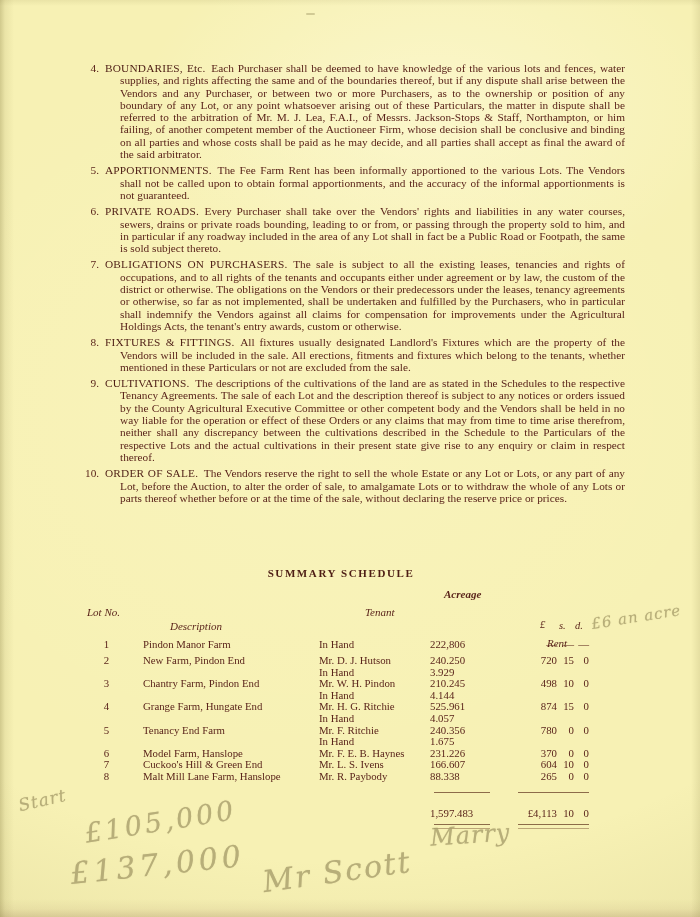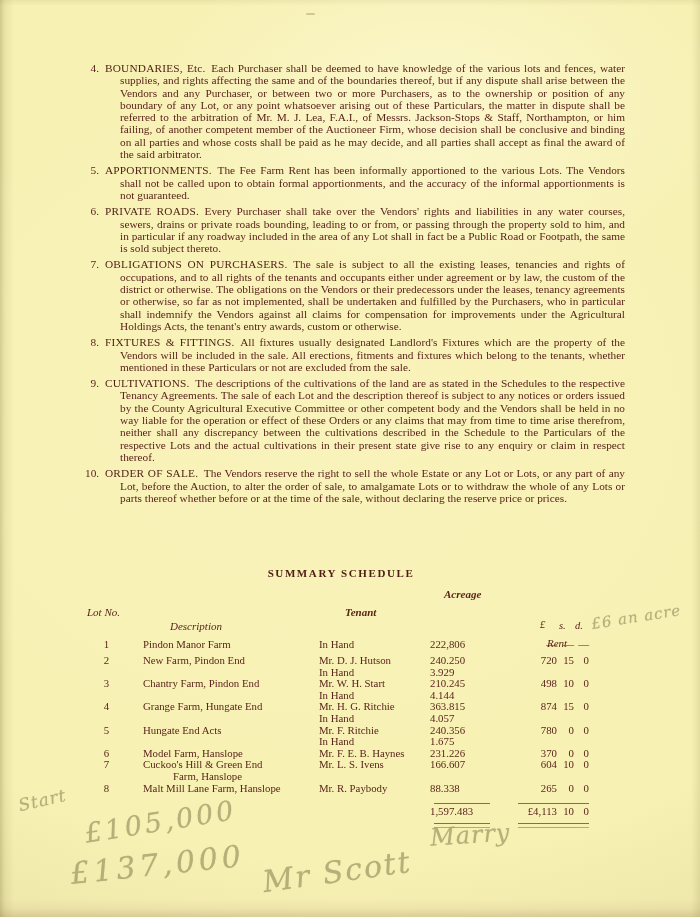--- a/index.html
+++ b/index.html
@@ -20,39 +20,39 @@
   .clauses{position:absolute;left:85px;top:62px;width:540px;font-size:11.3px;line-height:12.3px;color:#5a241b;}
   .clause{position:relative;padding-left:35px;text-indent:-15px;text-align:justify;margin-bottom:4px;}
   .clause .num{position:absolute;left:0;top:0;width:14px;text-align:right;text-indent:0;}
   .clause .ctitle{font-weight:normal;color:#4d1d14;letter-spacing:0.2px;}
   
   .schedule-heading{position:absolute;left:0;top:567px;width:682px;margin:0;text-align:center;
     font-size:11px;font-weight:bold;letter-spacing:1.6px;color:#4d1d14;}
   .th{position:absolute;font-style:italic;font-size:11px;color:#5a241b;}
   .th-lot{left:87px;top:606px;}
   .th-desc{left:170px;top:620px;}
-  .th-tenant{left:345px;top:606px;font-weight:bold;}
+  .th-tenant{left:365px;top:606px;}
   .th-acreage{left:444px;top:588px;font-weight:bold;}
   .th-rent{left:547px;top:637px;}
   .cur{position:absolute;font-style:italic;font-size:10.5px;color:#5a241b;}
   .cur-p{left:540px;top:619px;}
   .cur-s{left:559px;top:620px;}
   .cur-d{left:575px;top:620px;}
   .schedule-body{position:absolute;left:85px;top:639px;width:504px;font-size:10.8px;line-height:11.6px;color:#5a241b;}
   .srow{display:grid;grid-template-columns:43px 191px 111px 60px 67px 17px 15px;}
   .group:first-child{margin-bottom:4.5px;}
   .c-lot{text-align:center;}
   .c-desc{padding-left:15px;}
   .c-desc.cont{padding-left:45px;}
   .c-acr{text-align:left;}
   .c-rp,.c-rs,.c-rd{text-align:right;}
   .rule-row{margin-top:9px;height:1px;}
   .rule-acr{grid-column:4/5;border-top:1px solid rgba(122,85,55,0.85);margin-left:4px;}
   .rule-rent{grid-column:5/8;border-top:1px solid rgba(122,85,55,0.85);margin-left:28px;}
-  .totals-row{margin-top:2px;}
+  .totals-row{margin-top:15px;}
   .dbl-row{margin-top:5px;}
   .dbl{height:3px;border-top:1px solid rgba(122,85,55,0.85);border-bottom:1px solid rgba(140,105,70,0.55);}
   .dbl-acr{grid-column:4/5;margin-left:4px;}
   .dbl-rent{grid-column:5/8;margin-left:28px;}
   
   .pencil{position:absolute;font-family:"DejaVu Serif",serif;font-style:italic;color:#a89e6b;opacity:0.8;
     white-space:nowrap;text-shadow:0 0 1px rgba(168,158,107,0.6);}
   .pn-rent{left:591px;top:608px;font-size:15px;transform:rotate(-9deg);letter-spacing:1px;}
   .pn-start{left:18px;top:790px;font-size:17px;transform:rotate(-13deg);letter-spacing:1px;}
   .pn-price1{left:84px;top:806px;font-size:27px;transform:rotate(-9deg);letter-spacing:3px;}
@@ -118,60 +118,60 @@
             <div class="c-acr">3.929</div>
             <div class="c-rp"></div>
             <div class="c-rs"></div>
             <div class="c-rd"></div>
           </div>
         </div>
         <div class="group">
           <div class="srow">
             <div class="c-lot">3</div>
             <div class="c-desc">Chantry Farm, Pindon End</div>
-            <div class="c-ten">Mr. W. H. Start</div>
+            <div class="c-ten">Mr. W. H. Pindon</div>
             <div class="c-acr">210.245</div>
             <div class="c-rp">498</div>
             <div class="c-rs">10</div>
             <div class="c-rd">0</div>
           </div>
           <div class="srow">
             <div class="c-lot"></div>
             <div class="c-desc cont"></div>
             <div class="c-ten">In Hand</div>
             <div class="c-acr">4.144</div>
             <div class="c-rp"></div>
             <div class="c-rs"></div>
             <div class="c-rd"></div>
           </div>
         </div>
         <div class="group">
           <div class="srow">
             <div class="c-lot">4</div>
             <div class="c-desc">Grange Farm, Hungate End</div>
             <div class="c-ten">Mr. H. G. Ritchie</div>
-            <div class="c-acr">363.815</div>
+            <div class="c-acr">525.961</div>
             <div class="c-rp">874</div>
             <div class="c-rs">15</div>
             <div class="c-rd">0</div>
           </div>
           <div class="srow">
             <div class="c-lot"></div>
             <div class="c-desc cont"></div>
             <div class="c-ten">In Hand</div>
             <div class="c-acr">4.057</div>
             <div class="c-rp"></div>
             <div class="c-rs"></div>
             <div class="c-rd"></div>
           </div>
         </div>
         <div class="group">
           <div class="srow">
             <div class="c-lot">5</div>
-            <div class="c-desc">Hungate End Acts</div>
+            <div class="c-desc">Tenancy End Farm</div>
             <div class="c-ten">Mr. F. Ritchie</div>
             <div class="c-acr">240.356</div>
             <div class="c-rp">780</div>
             <div class="c-rs">0</div>
             <div class="c-rd">0</div>
           </div>
           <div class="srow">
             <div class="c-lot"></div>
             <div class="c-desc cont"></div>
             <div class="c-ten">In Hand</div>
@@ -194,29 +194,20 @@
         </div>
         <div class="group">
           <div class="srow">
             <div class="c-lot">7</div>
             <div class="c-desc">Cuckoo's Hill &amp; Green End</div>
             <div class="c-ten">Mr. L. S. Ivens</div>
             <div class="c-acr">166.607</div>
             <div class="c-rp">604</div>
             <div class="c-rs">10</div>
             <div class="c-rd">0</div>
-          </div>
-          <div class="srow">
-            <div class="c-lot"></div>
-            <div class="c-desc cont">Farm, Hanslope</div>
-            <div class="c-ten"></div>
-            <div class="c-acr"></div>
-            <div class="c-rp"></div>
-            <div class="c-rs"></div>
-            <div class="c-rd"></div>
           </div>
         </div>
         <div class="group">
           <div class="srow">
             <div class="c-lot">8</div>
             <div class="c-desc">Malt Mill Lane Farm, Hanslope</div>
             <div class="c-ten">Mr. R. Paybody</div>
             <div class="c-acr">88.338</div>
             <div class="c-rp">265</div>
             <div class="c-rs">0</div>

